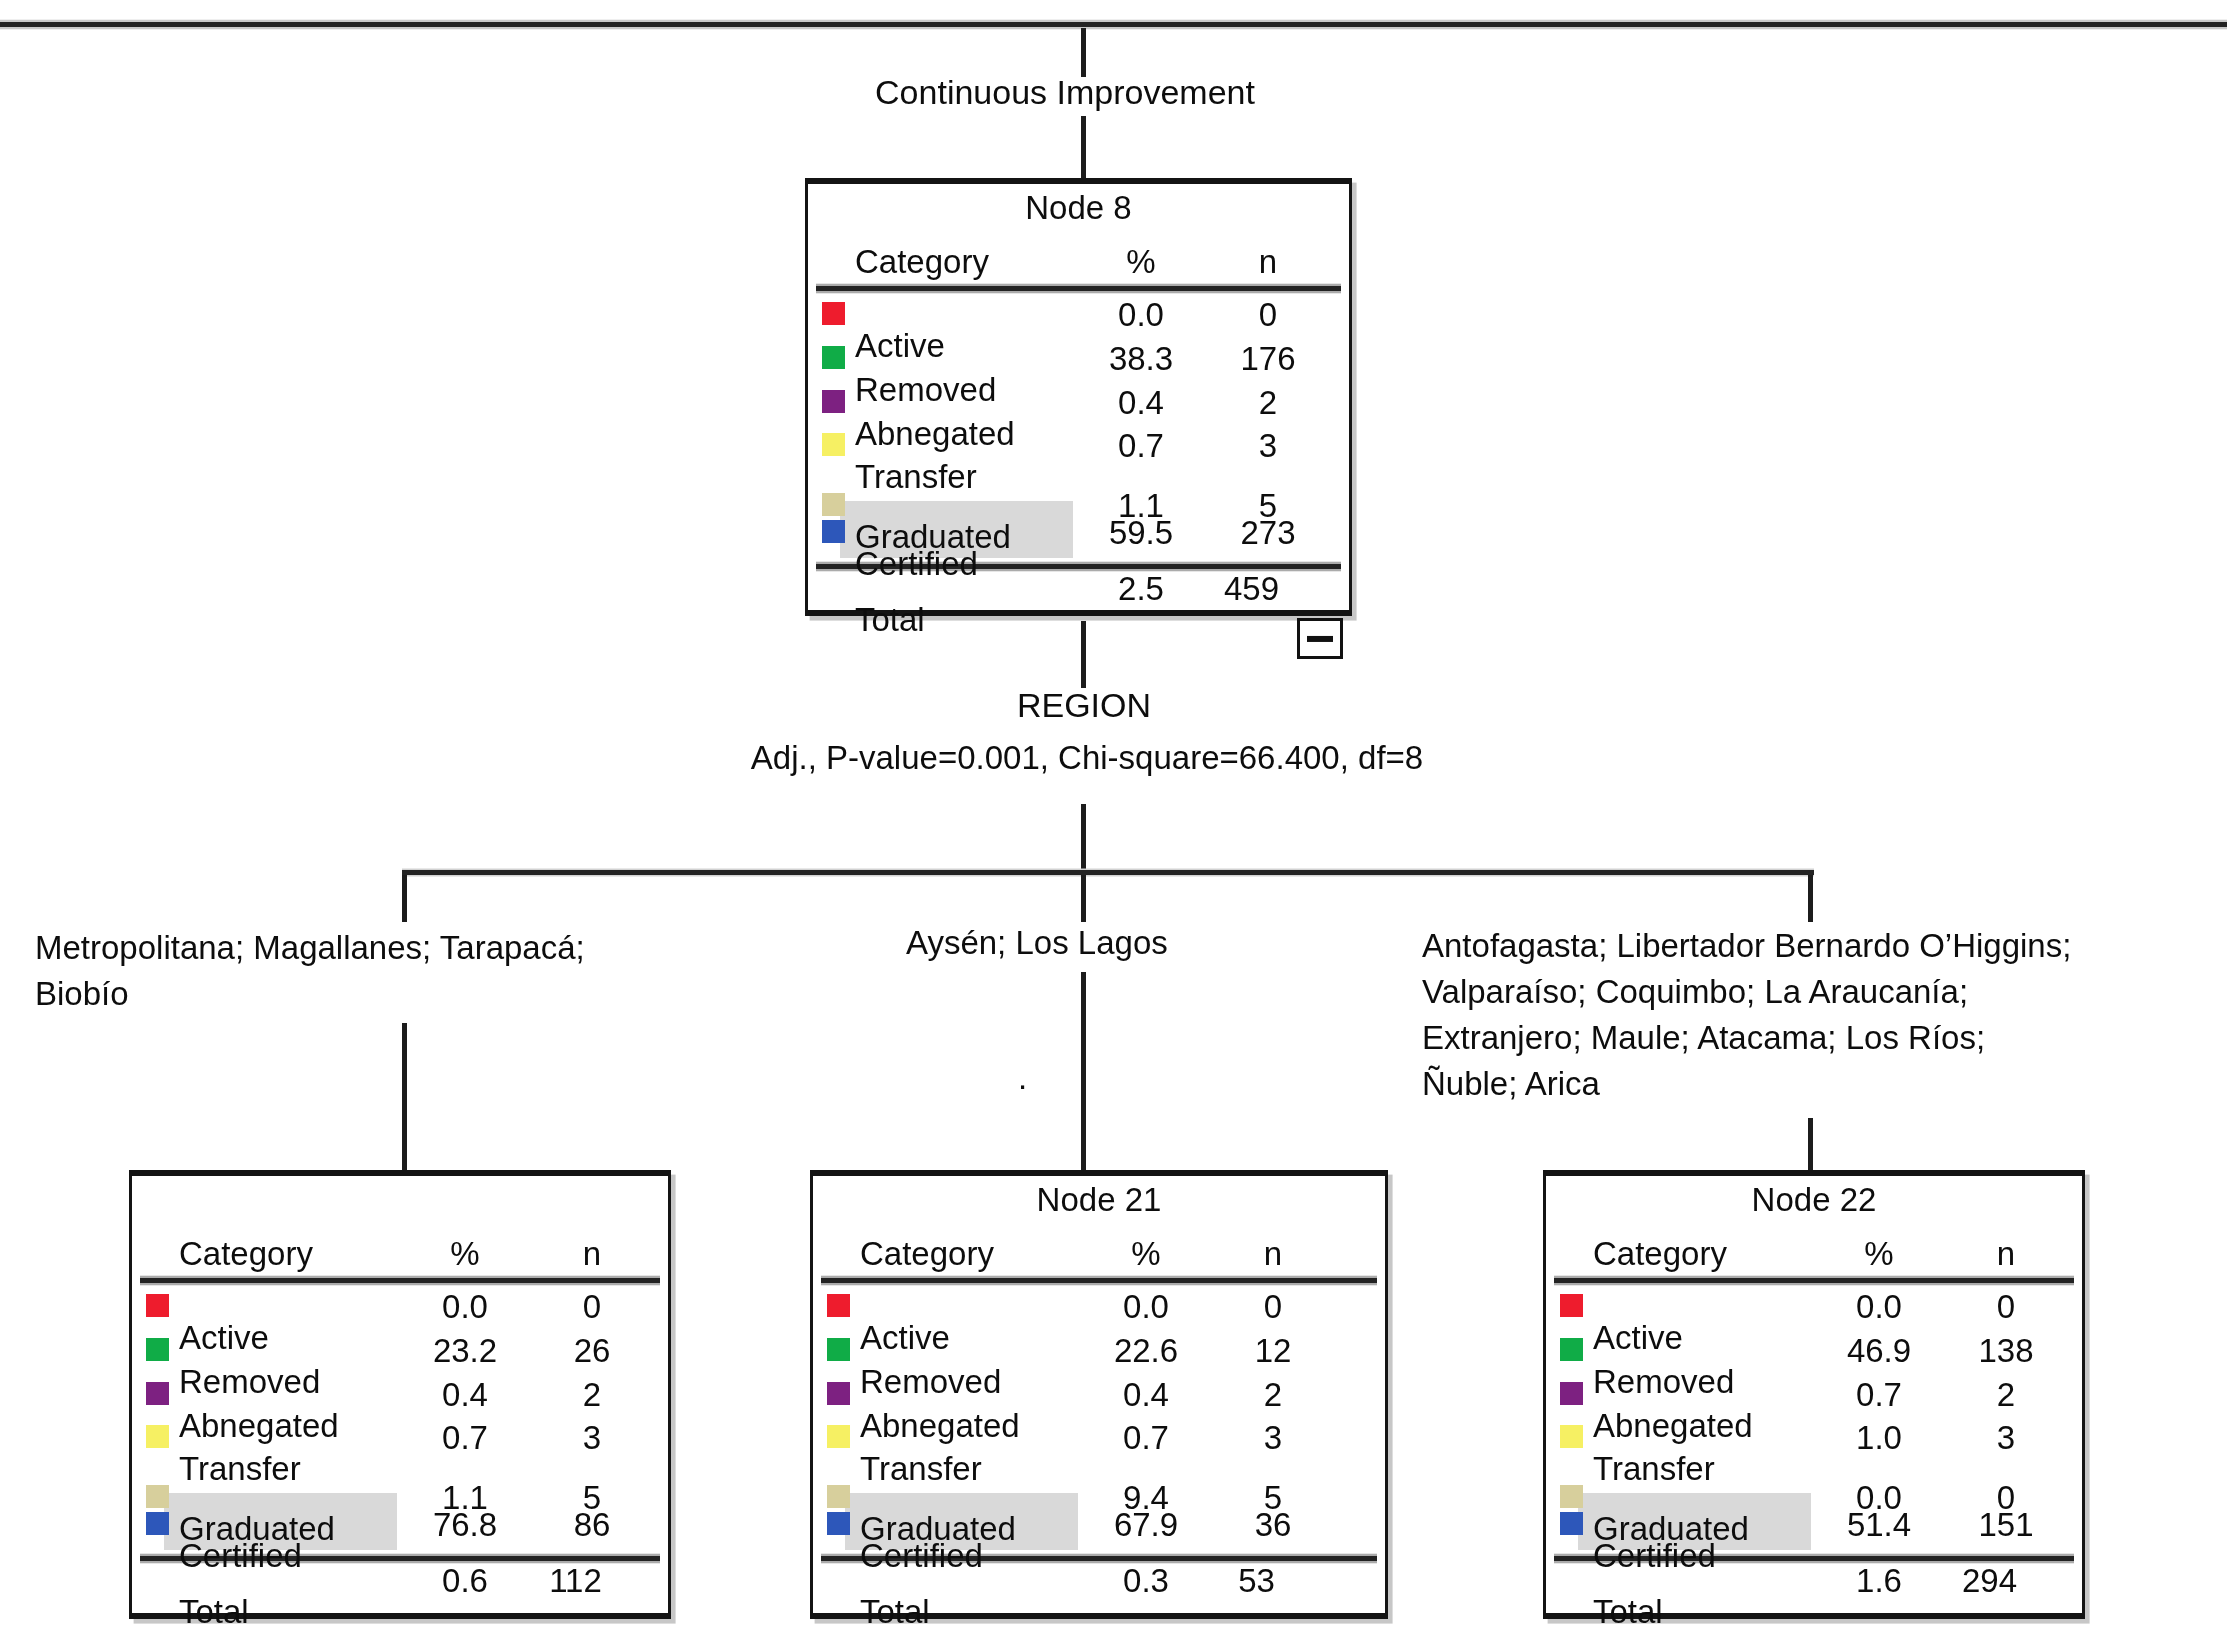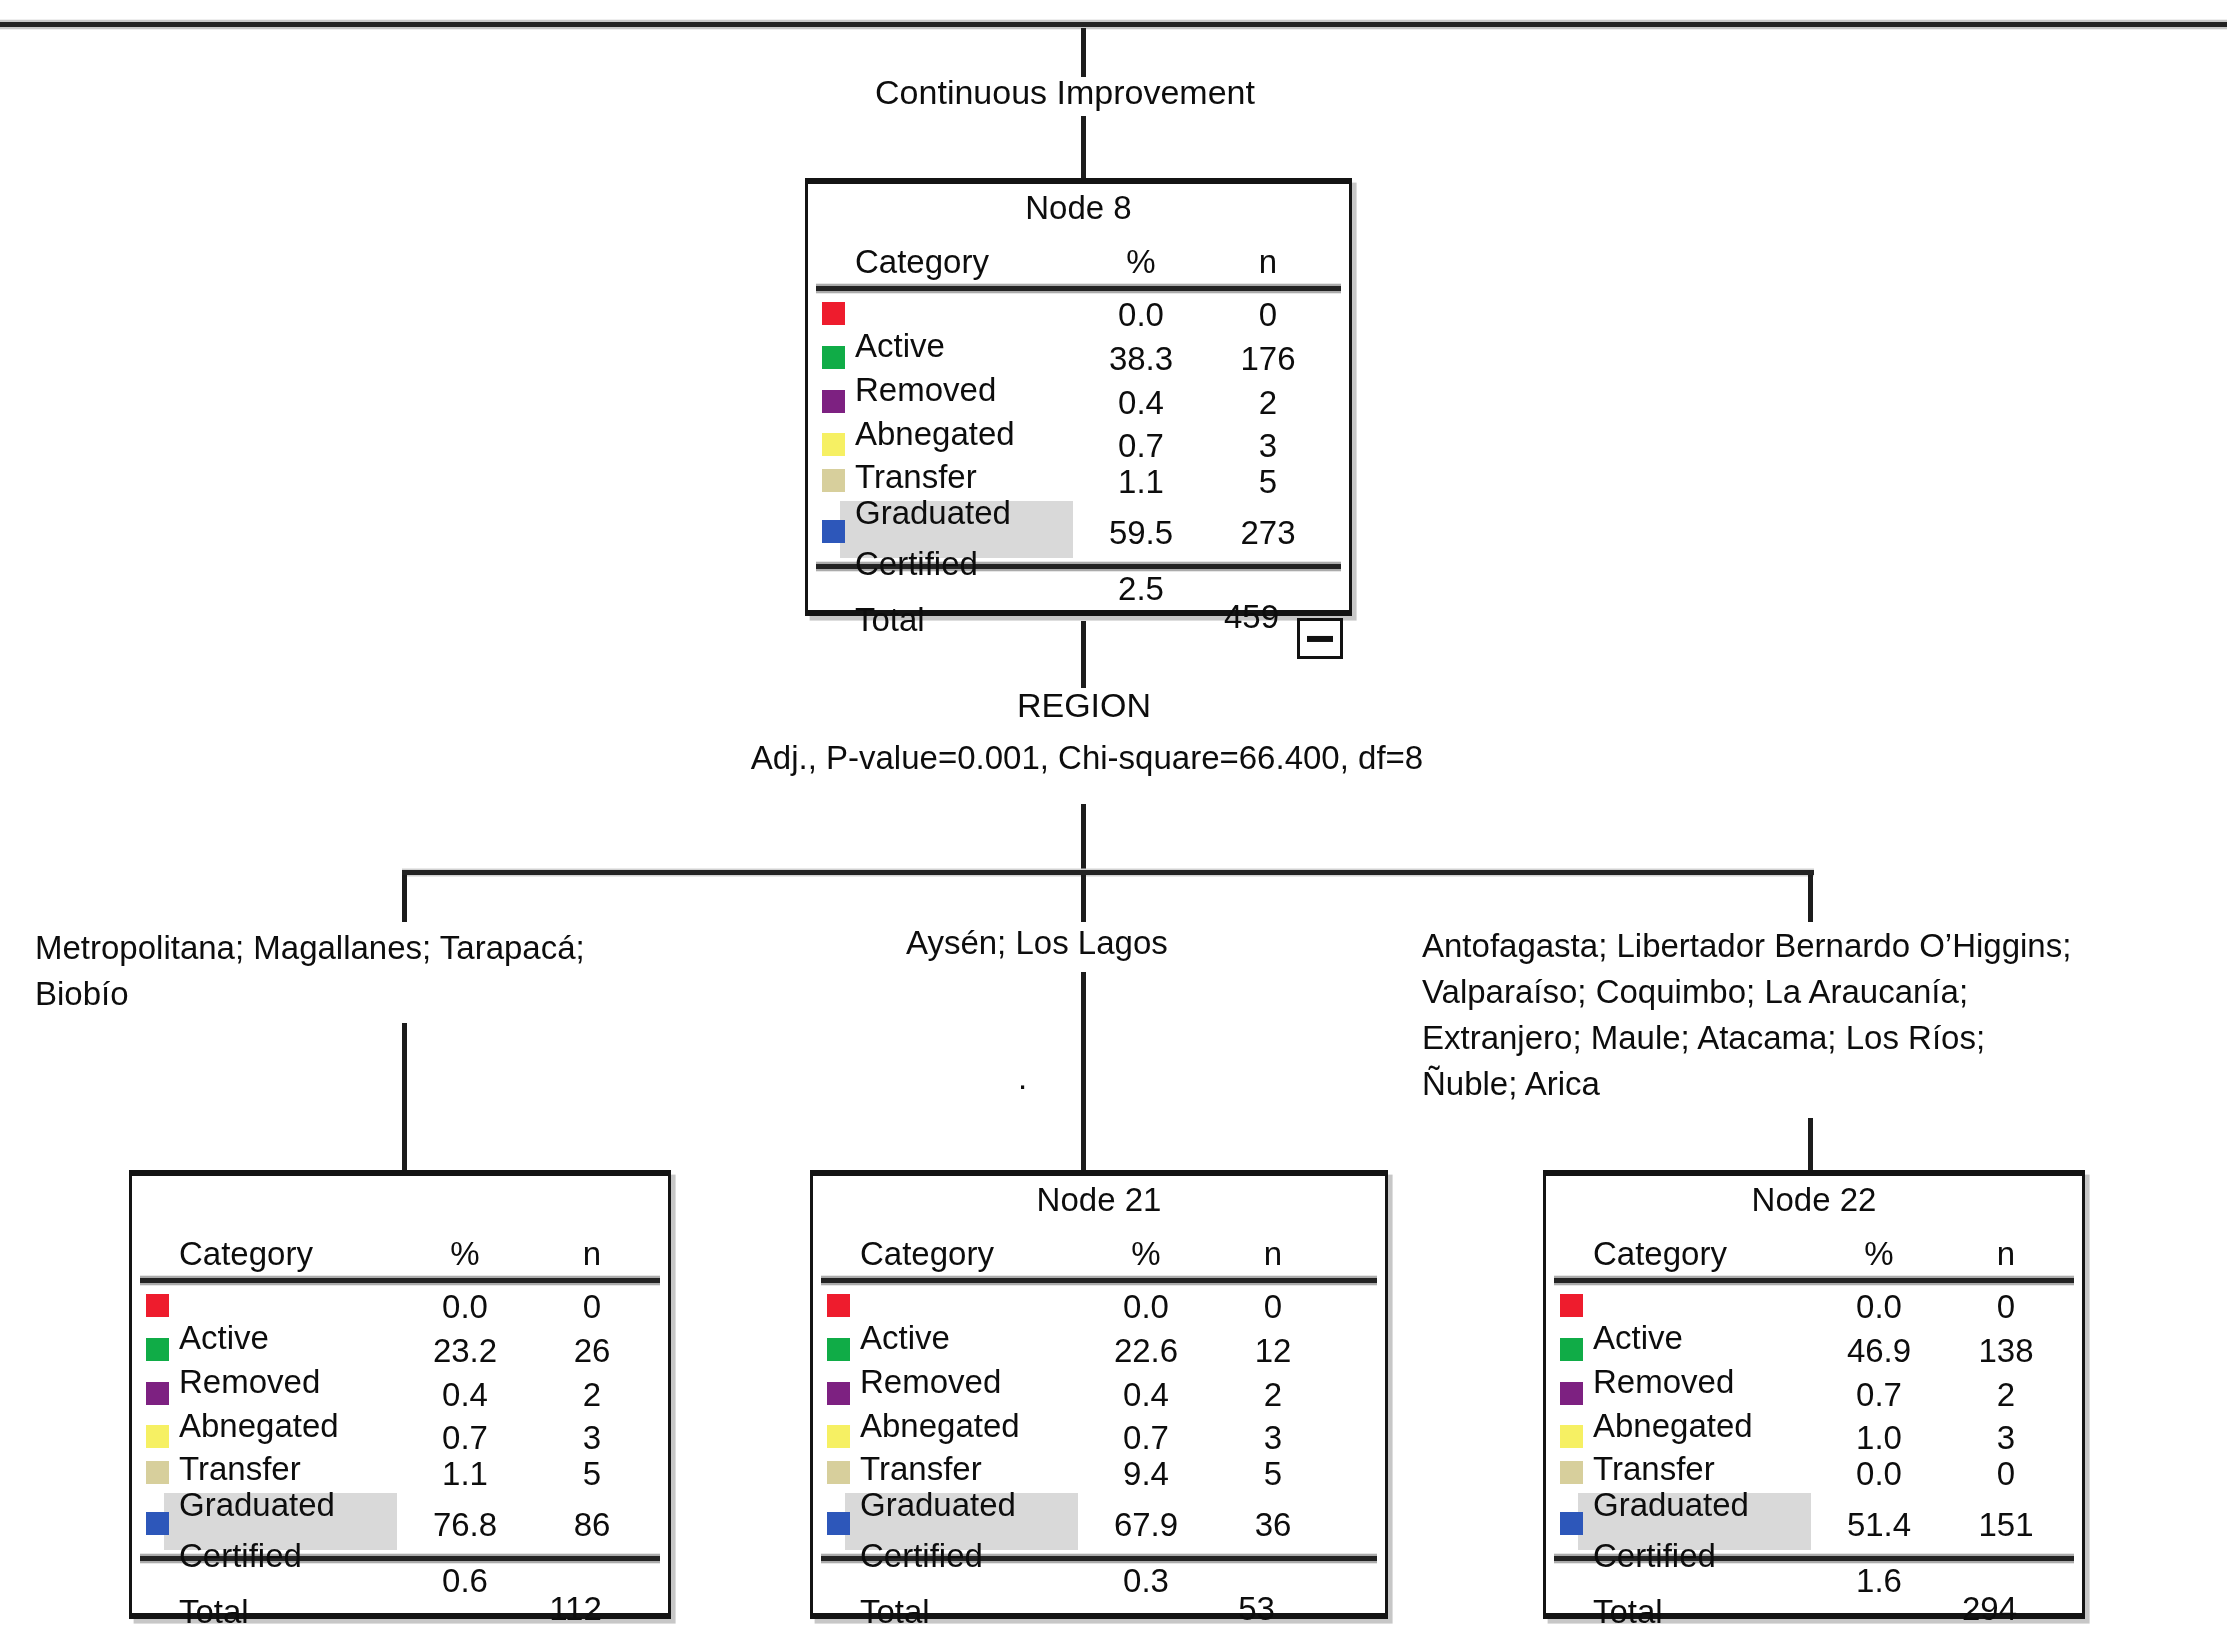--- a/index.html
+++ b/index.html
@@ -39,27 +39,27 @@
   .hdr-cat{position:absolute;left:47px;top:60px;font-size:33px;line-height:35px;}
   .hdr-pct{position:absolute;left:272px;width:122px;top:60px;text-align:center;
     font-size:33px;line-height:35px;}
   .hdr-n{position:absolute;left:410px;width:100px;top:60px;text-align:center;
     font-size:33px;line-height:35px;}
   .rule{position:absolute;left:7.7px;right:7.7px;height:5.4px;background:#232323;
     box-shadow:0 -2.3px 0 #ababab, 0 2.3px 0 #ababab;}
   .rule1{top:102px;}
   .rule2{top:380px;}
   .row{position:absolute;left:0;right:0;height:38px;font-size:33px;line-height:35px;}
-  .r0{top:113px}.r1{top:157px}.r2{top:201px}.r3{top:244px}.r4{top:280px}.r5{top:331px}
+  .r0{top:113px}.r1{top:157px}.r2{top:201px}.r3{top:244px}.r4{top:304px}.r5{top:331px}
   .rt{top:387px}
   .sq{position:absolute;left:13.8px;top:5.4px;width:23px;height:23px;z-index:2;}
   .lbl{position:absolute;left:47px;z-index:2;margin-top:31px;}
   .pct{position:absolute;left:272px;width:122px;text-align:center;z-index:2;}
   .nv{position:absolute;left:410px;width:100px;text-align:center;z-index:2;}
-  .nv-total{position:absolute;left:390px;width:107px;text-align:center;z-index:2;margin-top:28px;}
+  .nv-total{position:absolute;left:390px;width:107px;text-align:center;z-index:2;}
   .hl{position:absolute;left:32px;top:-13.8px;width:233px;height:57px;z-index:1;}
   
   .collapse-btn{position:absolute;left:1297px;top:618px;width:46px;height:41px;
     box-sizing:border-box;border:3.8px solid #111;background:#fff;cursor:pointer;}
   .minus-bar{position:absolute;left:50%;top:50%;width:26px;height:6.1px;
     transform:translate(-50%,-50%);background:#111;}
 </style>
 </head>
 <body>
 

